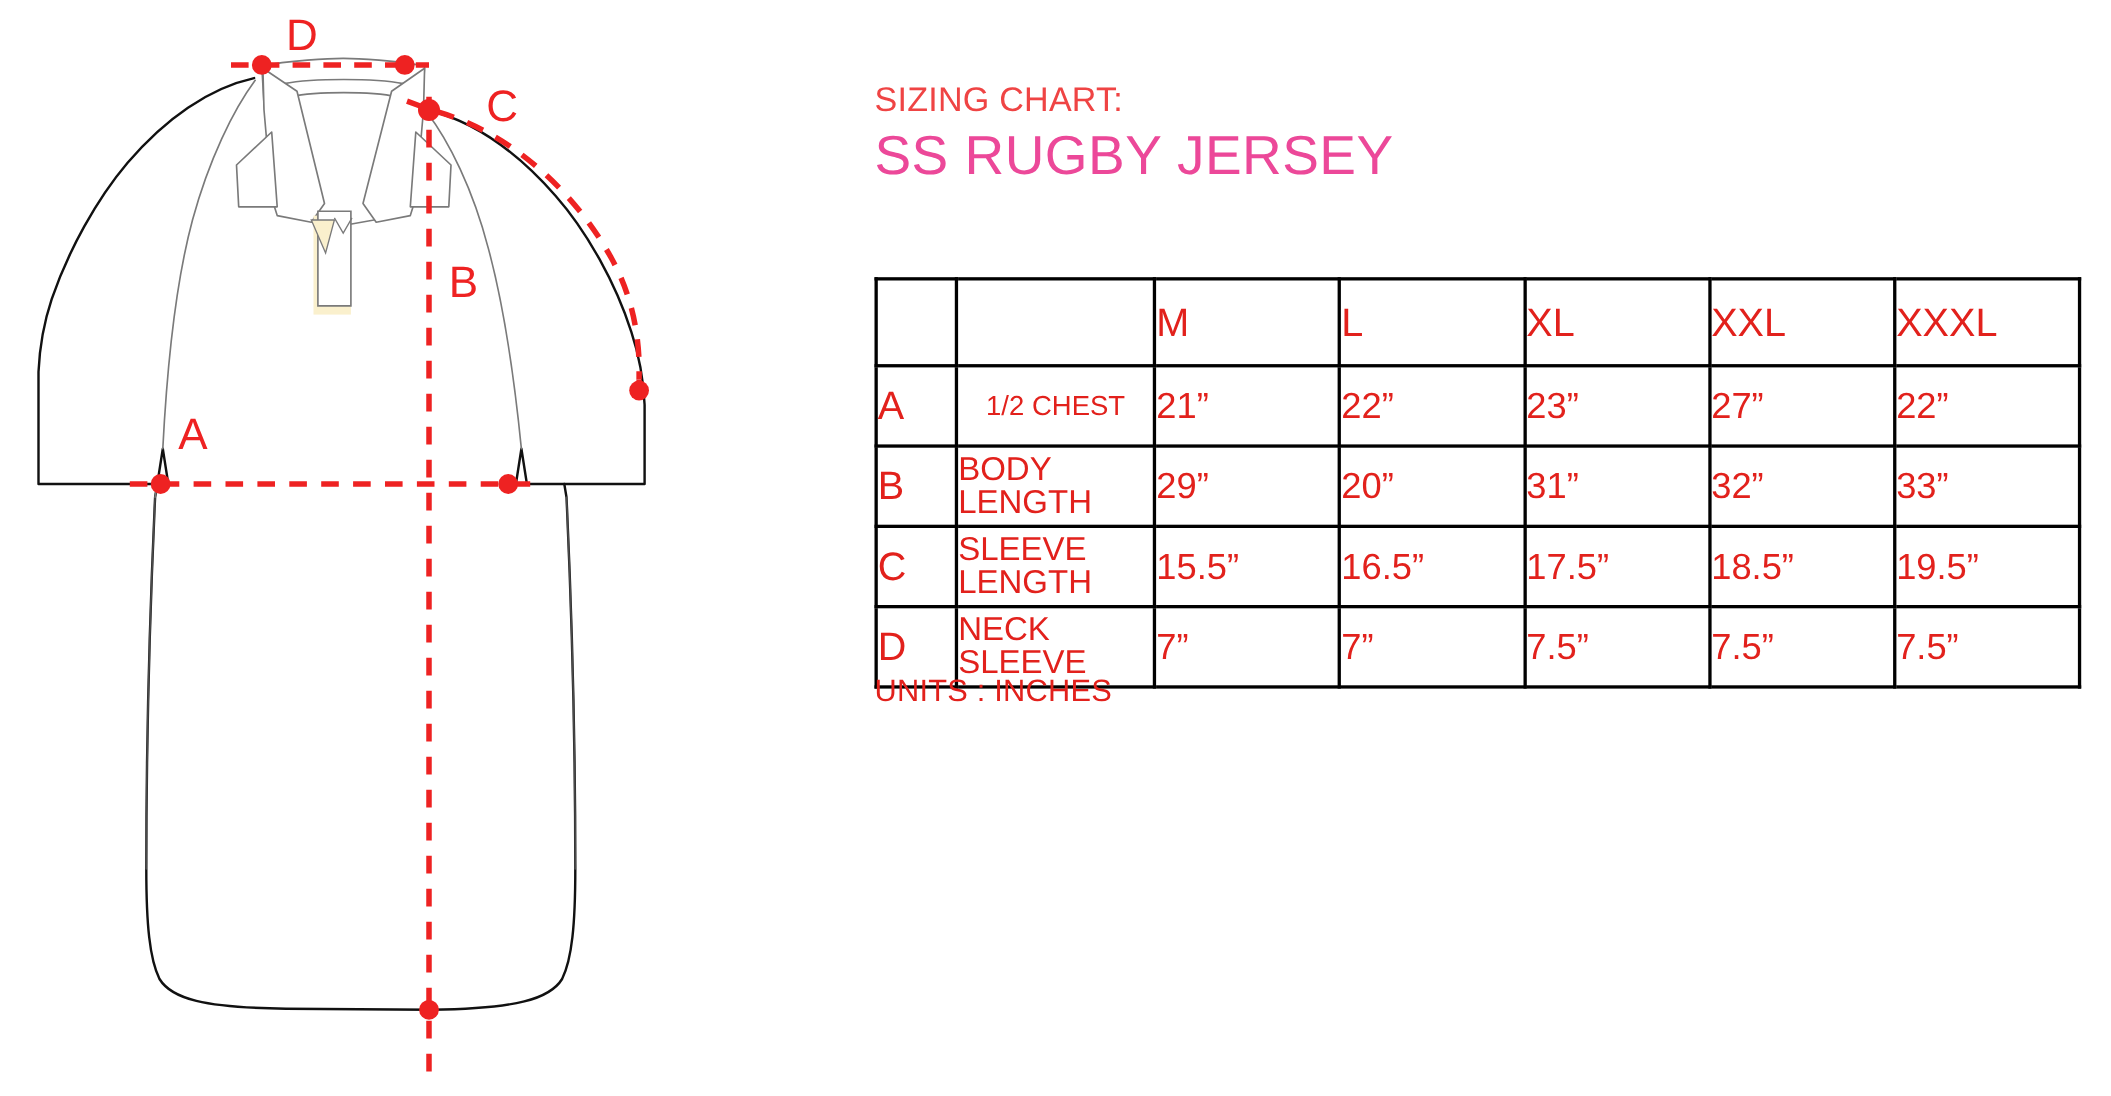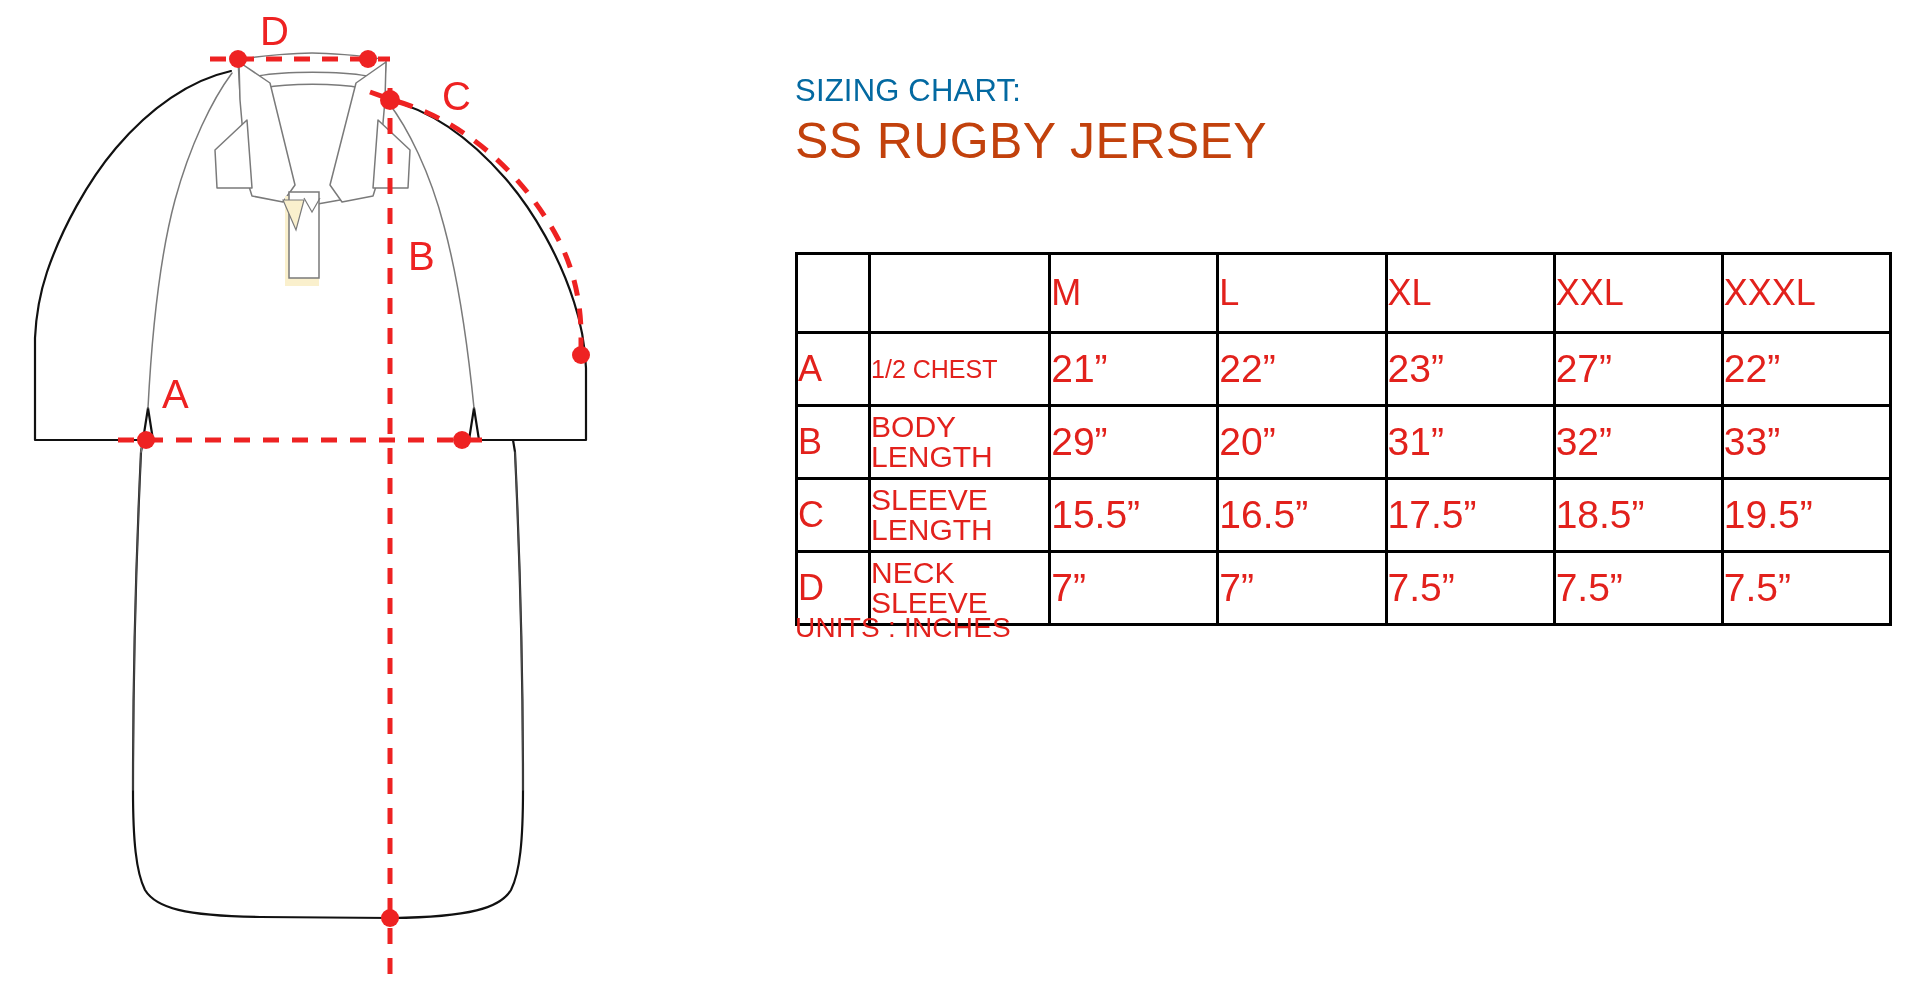--- a/index.html
+++ b/index.html
@@ -42,28 +42,28 @@
     height: 996px;
   }
 
   .title-block {
     position: absolute;
     left: 0;
     top: 72px;
     width: 1100px;
   }
   .title-small {
-    color: #0369a1;
+    color: #ef4444;
     font-size: 31px;
     line-height: 38px;
     letter-spacing: 0.2px;
     font-weight: 400;
   }
   .title-large {
-    color: #c2410c;
+    color: #ec4899;
     font-size: 50px;
     line-height: 58px;
     letter-spacing: 0.4px;
     font-weight: 400;
     margin-top: 2px;
   }
 
   table.sizing {
     position: absolute;
     left: 0px;
@@ -93,29 +93,29 @@
     text-align: center;
     padding: 0 2px;
   }
   .cell-measure {
     font-size: 30px;
     line-height: 30px;
     padding-left: 12px;
   }
   .cell-measure.centered {
     padding-left: 0;
-    text-align: left;
+    text-align: center;
     font-size: 25px;
   }
   .cell-size-head {
     font-size: 36px;
     padding-left: 14px;
   }
   .cell-value {
-    font-size: 39px;
+    font-size: 33px;
     padding-left: 14px;
   }
 
   .units {
     position: absolute;
     left: 0px;
     top: 612px;
     color: #e2211c;
     font-size: 28px;
     letter-spacing: 0.2px;

